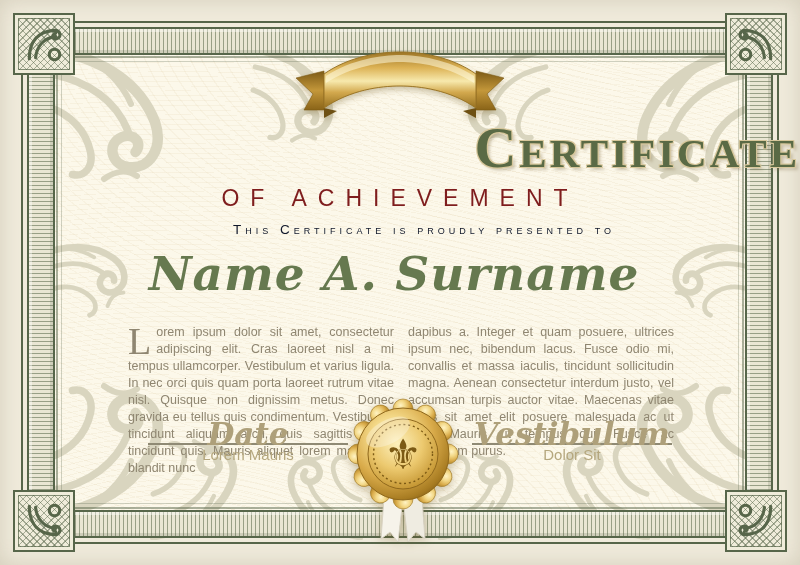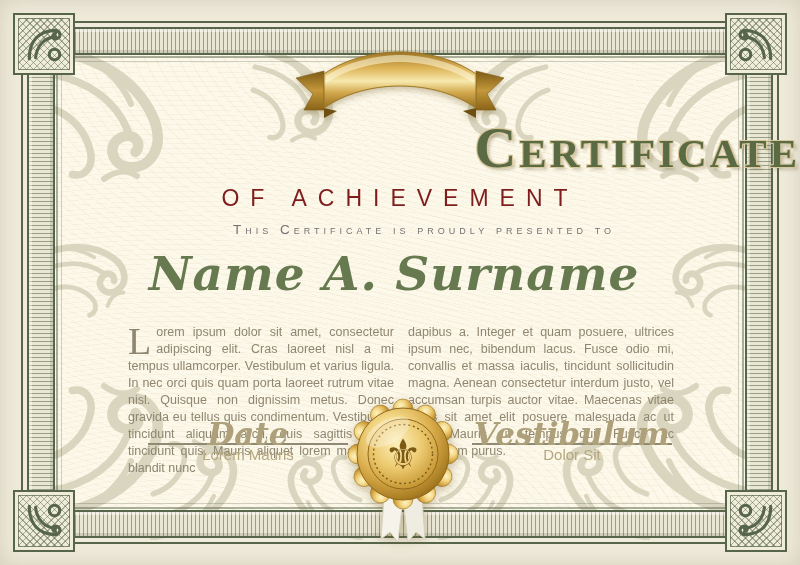--- a/index.html
+++ b/index.html
@@ -45,21 +45,21 @@
 
   
   .content{position:absolute;inset:0;z-index:5;}
   .title{position:absolute;top:114px;left:0;right:0;text-align:right;
          font-family:"Liberation Serif",serif;font-variant:small-caps;
          font-size:58px;letter-spacing:3px;color:#5a6a45;font-weight:600;
          text-shadow:1px 1px 0 #d7c79b,-1px -1px 0 #d7c79b,1px -1px 0 #d7c79b,-1px 1px 0 #d7c79b,3px 3px 3px rgba(130,110,70,.35);}
   .subtitle{position:absolute;top:185px;left:0;right:0;text-align:center;
             font-size:23px;letter-spacing:11px;color:#7f1d1d;font-weight:400;}
   .presented{position:absolute;top:222px;left:0;right:0;text-align:center;
-             font-variant:small-caps;font-size:13.5px;letter-spacing:4px;color:#737373;padding-left:48px;}
+             font-variant:small-caps;font-size:13.5px;letter-spacing:4px;color:#0f172a;padding-left:48px;}
   .name{position:absolute;top:246px;left:0;right:12px;text-align:center;
         font-family:"DejaVu Serif",serif;font-style:italic;font-weight:700;
         font-size:47px;color:#66794f;letter-spacing:1px;}
 
   .body-cols{position:absolute;top:324px;left:128px;width:546px;display:flex;gap:14px;}
   .body-col{width:266px;font-size:12.5px;line-height:17px;text-align:justify;color:#8f8671;}
   .body-col.left::first-letter{float:left;font-family:"Liberation Serif",serif;
         font-size:38px;line-height:30px;padding:2px 5px 0 0;color:#8f8671;}
 
   .sign-block{position:absolute;width:200px;text-align:center;}

